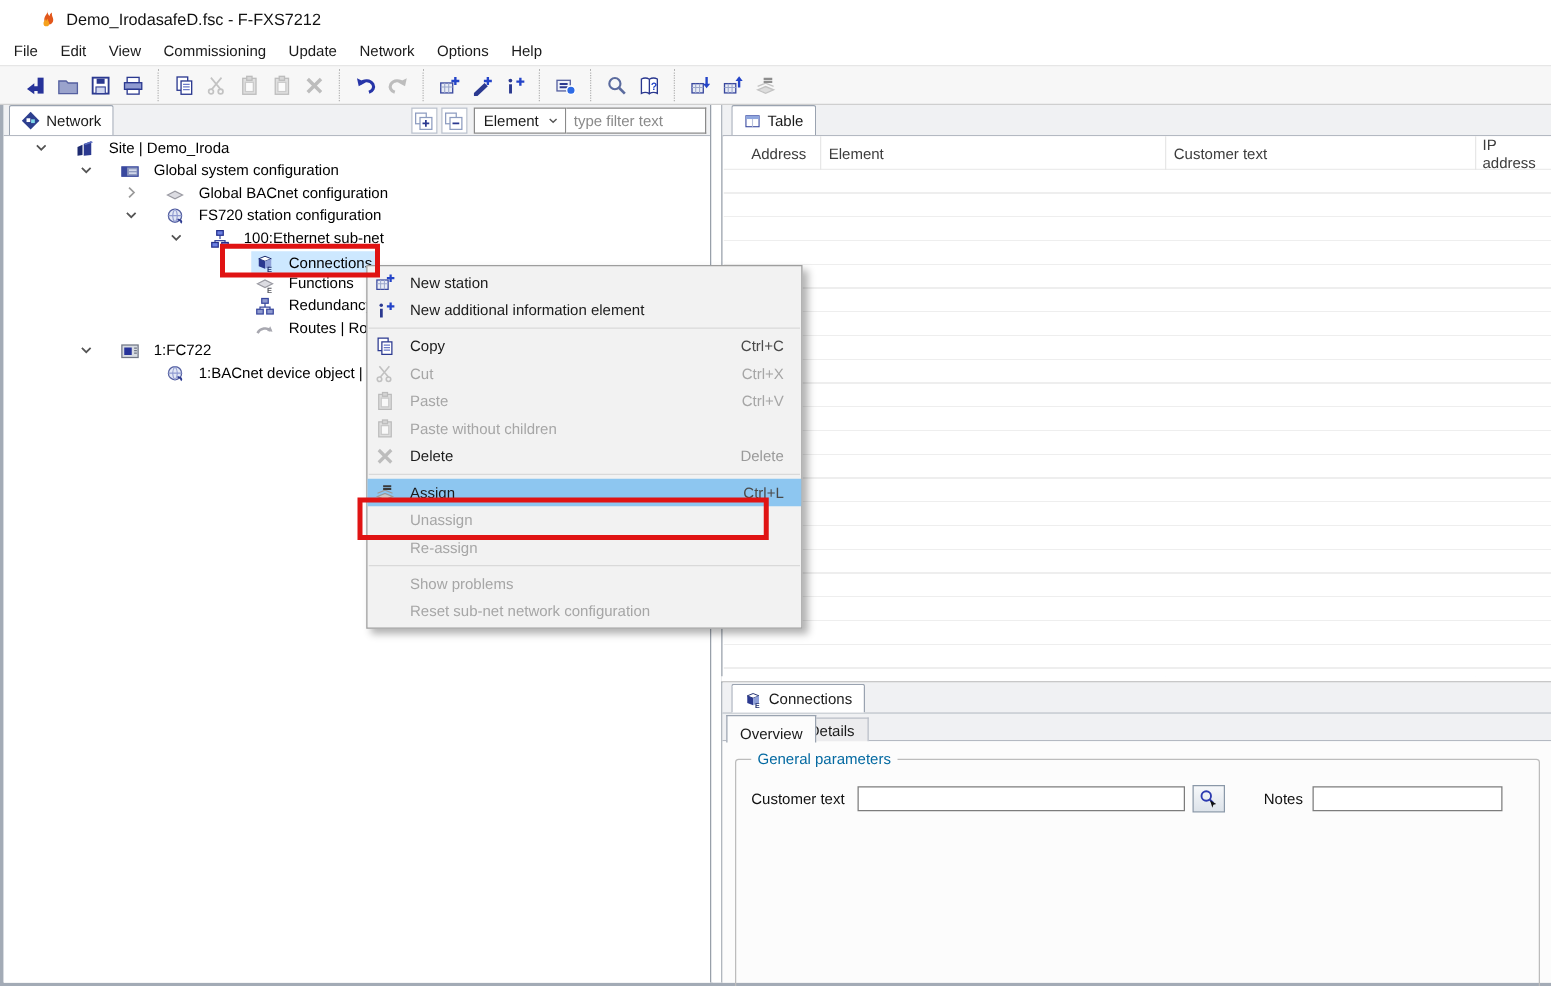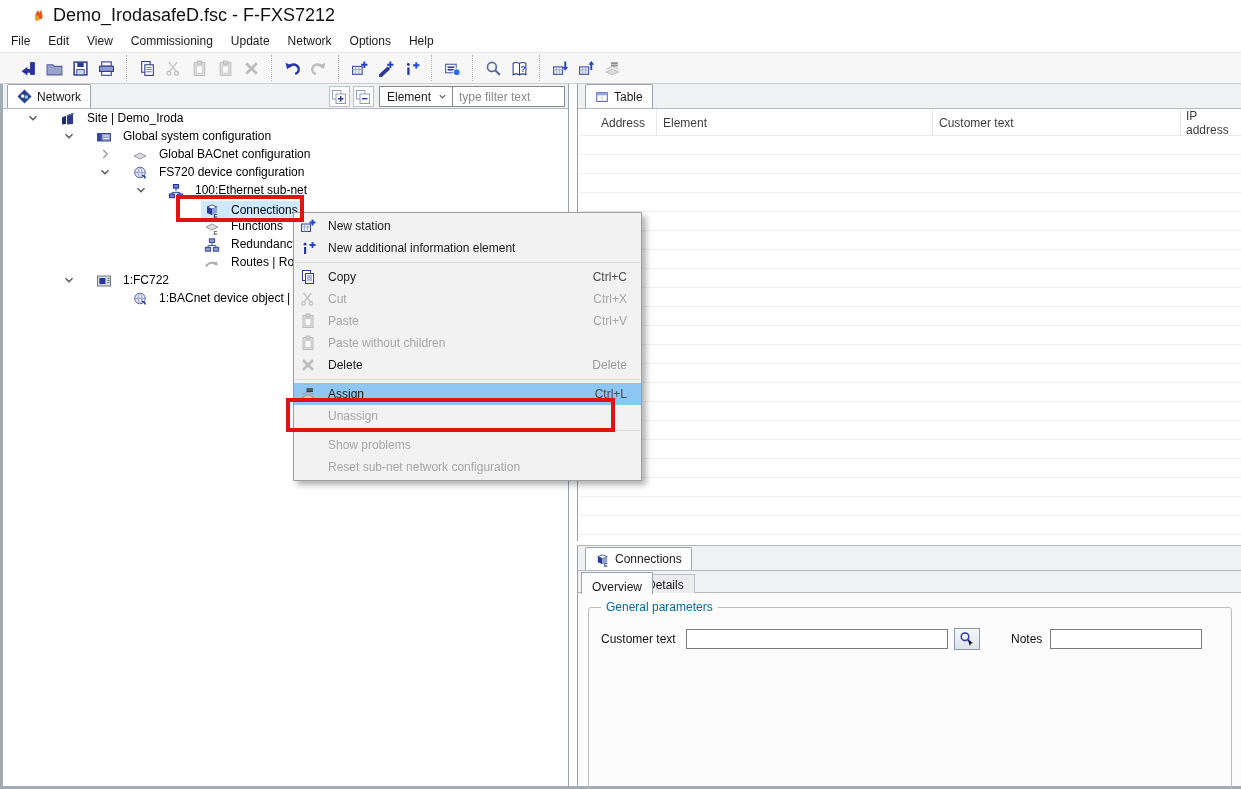--- a/index.html
+++ b/index.html
@@ -4,21 +4,21 @@
 <style>
   * { margin:0; padding:0; box-sizing:border-box; }
   html,body { width:1241px; height:789px; background:#fff; font-family:"Liberation Sans", sans-serif; font-size:12px; color:#1a1a1a; overflow:hidden; }
   #window { position:relative; width:1241px; height:789px; background:#fff; }
 
   svg.ic { width:16px; height:16px; display:block; }
   .dis svg { filter:grayscale(100%); opacity:.55; }
 
   
   .titlebar { position:absolute; left:0; top:0; width:100%; height:30px; background:#fff; display:flex; align-items:center; padding-left:29px; }
-  .titlebar .title { margin-left:8px; font-size:18px; color:#111; }
+  .titlebar .title { margin-left:8px; font-size:13px; color:#111; }
 
   
   .menubar { position:absolute; left:0; top:30px; width:100%; height:22px; background:#fff; display:flex; align-items:center; padding-left:2px; }
   .menubar .mitem { padding:2px 9px; cursor:default; }
 
   
   .toolbar { position:absolute; left:0; top:52px; width:100%; height:32px; background:#f7f7f7; border-top:1px solid #e6e6e6; border-bottom:1px solid #cfcfcf; display:flex; align-items:center; padding-left:8px; }
   .tgroup { display:flex; align-items:center; padding:0 7px; height:26px; }
   .tgroup + .tgroup { border-left:1px dotted #b5b5b5; }
   .tbtn { width:26px; height:26px; display:flex; align-items:center; justify-content:center; border:1px solid transparent; }
@@ -493,21 +493,21 @@
         <span class="chev">
             <svg viewBox="0 0 16 16">
               <use href="#chevdown"></use>
             </svg>
           </span>
         <span class="tico">
             <svg class="ic" viewBox="0 0 16 16">
               <use href="#globe"></use>
             </svg>
           </span>
-        <span class="tlabel">FS720 device configuration</span>
+        <span class="tlabel">FS720 station configuration</span>
       </div>
       <div class="trow d3">
         <span class="sp"></span>
         <span class="chev">
             <svg viewBox="0 0 16 16">
               <use href="#chevdown"></use>
             </svg>
           </span>
         <span class="tico">
             <svg class="ic" viewBox="0 0 16 16">
@@ -718,20 +718,25 @@
           </svg>
         </span>
       <span class="clabel">Assign</span>
       <span class="cshort">Ctrl+L</span>
     </div>
     <div class="cmi disabled">
       <span class="mico"></span>
       <span class="clabel">Unassign</span>
         <span class="cshort"></span>
     </div>
+    <div class="cmi disabled">
+      <span class="mico"></span>
+      <span class="clabel">Re-assign</span>
+        <span class="cshort"></span>
+    </div>
     <div class="cmsep"></div>
     <div class="cmi disabled">
       <span class="mico"></span>
       <span class="clabel">Show problems</span>
         <span class="cshort"></span>
     </div>
     <div class="cmi disabled">
       <span class="mico"></span>
       <span class="clabel">Reset sub-net network configuration</span>
         <span class="cshort"></span>

